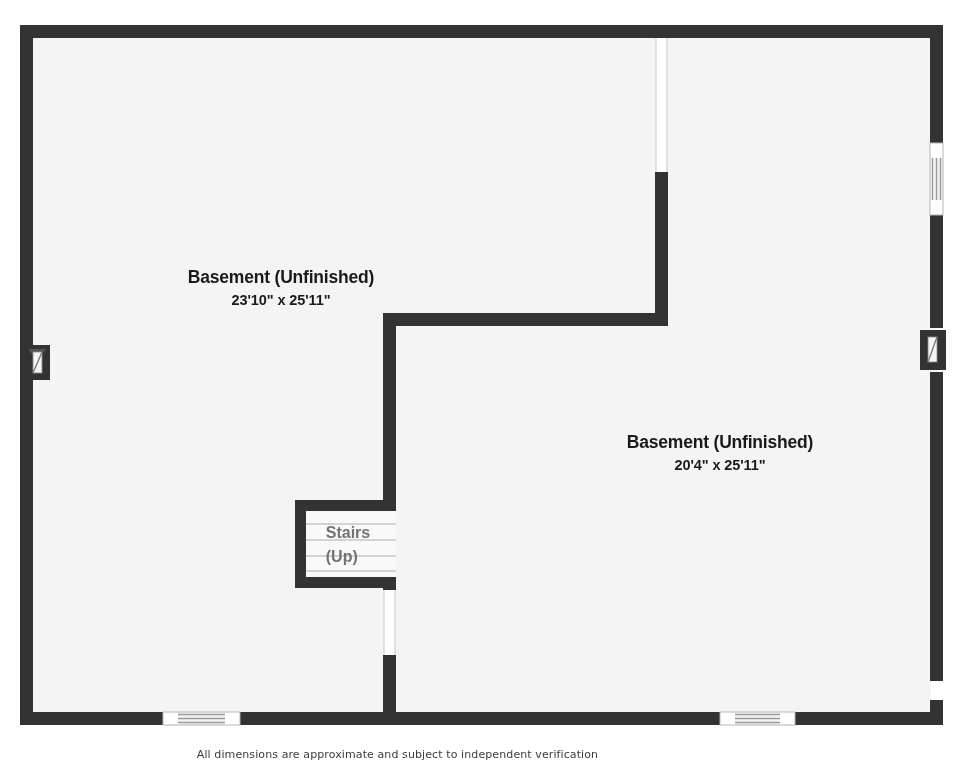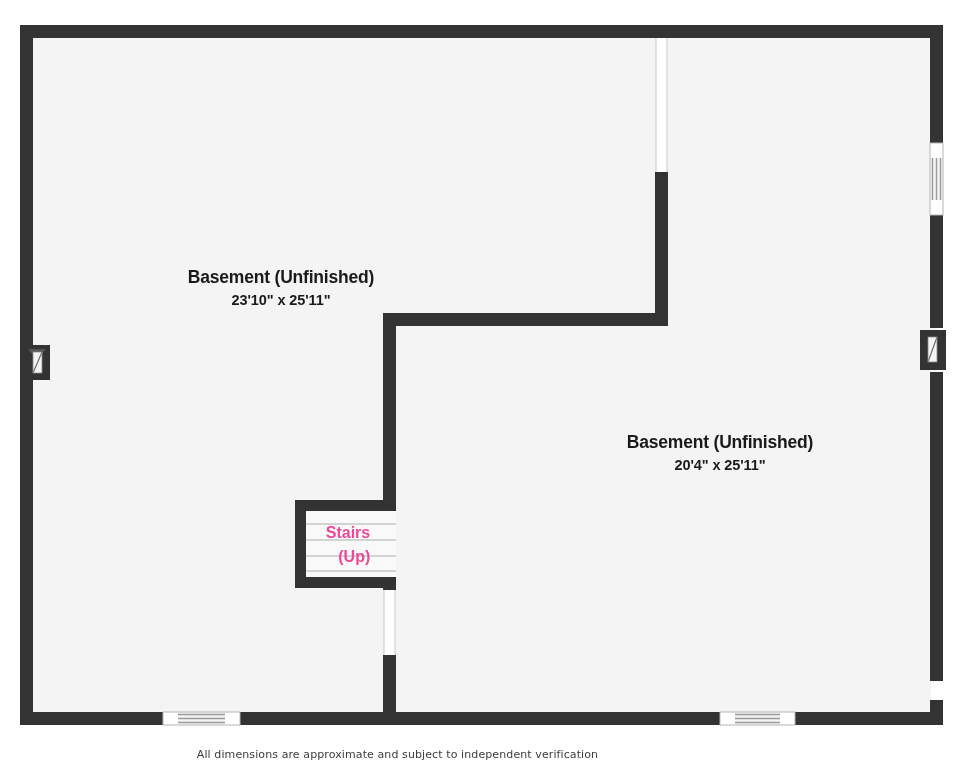--- a/index.html
+++ b/index.html
@@ -44,22 +44,22 @@
     display: block;
     font-size: 14.5px;
     font-weight: bold;
     letter-spacing: -0.1px;
     line-height: 19px;
     margin-top: 3px;
   }
 
   .stairs-label {
     position: absolute;
-    text-align: right;
-    color: #ec4899;
+    text-align: left;
+    color: #737373;
     white-space: nowrap;
     transform: translateX(-50%);
   }
   .stairs-label .stairs-name,
   .stairs-label .stairs-dir {
     display: block;
     font-size: 16px;
     font-weight: bold;
     line-height: 24px;
   }

